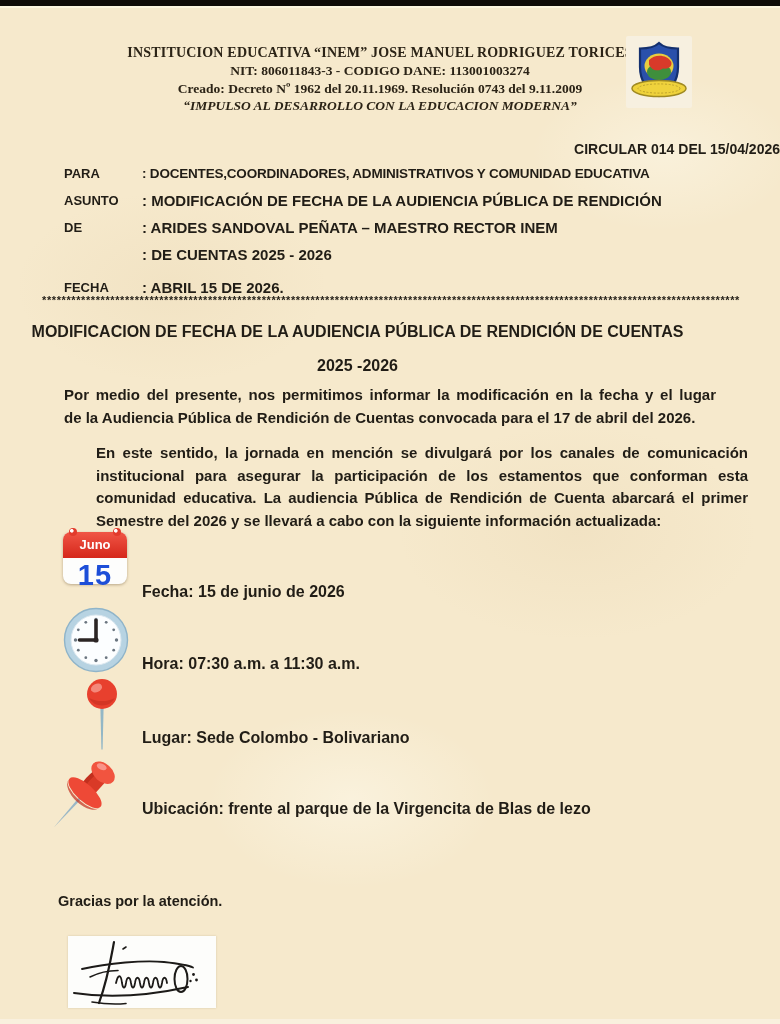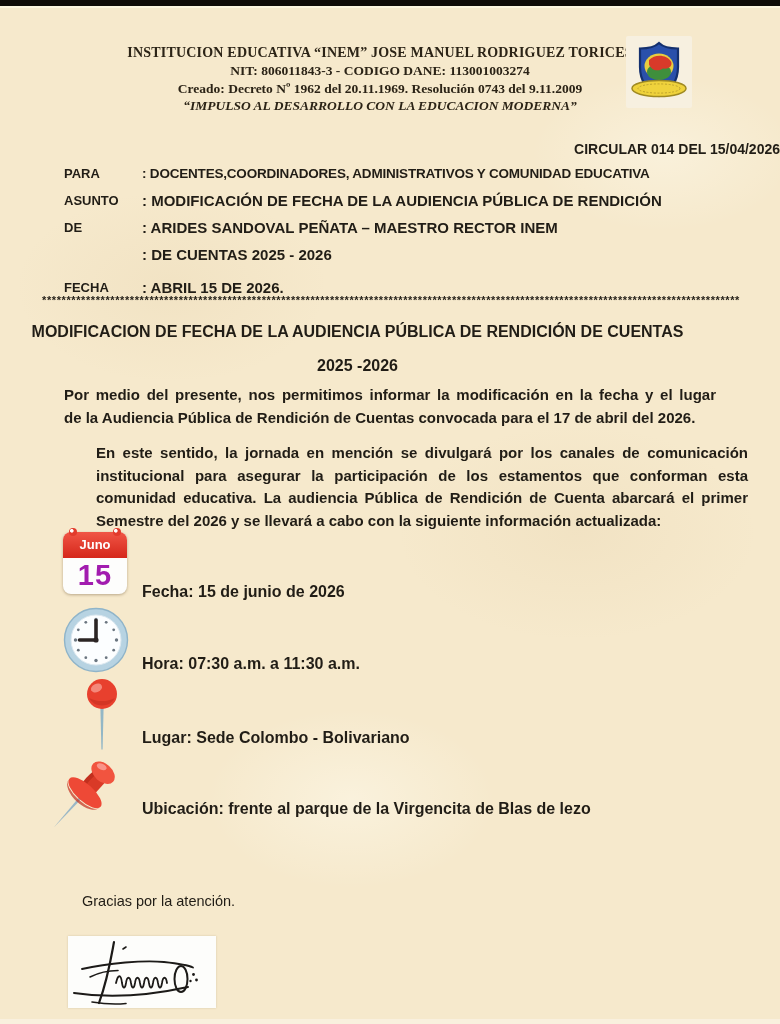--- a/index.html
+++ b/index.html
@@ -46,34 +46,34 @@
   .doc-title .t2 { margin-top:15px; }
   .para { position:absolute; left:64px; width:652px; font-size:15px; font-weight:bold; line-height:22.5px; }
   .p1 { top:384px; }
   .p2 { top:442px;margin-left:32px; }
   .jline { text-align:justify; text-align-last:justify; }
   .jline.last { text-align-last:left; }
 
   
   .detail-label { position:absolute; left:142px; font-size:16px; font-weight:bold; white-space:nowrap; }
 
-  .cal { position:absolute; left:63px; top:532px; width:64px; height:62px; background:#fdfdfc;
+  .cal { position:absolute; left:63px; top:532px; width:64px; height:52px; background:#fdfdfc;
     border-radius:8px; box-shadow:0 1px 3px rgba(95,70,35,0.4); }
   .cal-top { height:26px; border-radius:8px 8px 0 0; background:linear-gradient(#f05545,#d5271b);
     color:#fff; font-size:13px; font-weight:bold; text-align:center; line-height:26px; }
   .cal-pin { position:absolute; top:-4px; width:8px; height:8px; border-radius:50%;
     background:radial-gradient(circle at 35% 35%, #ffffff 0 1.4px, #e23b2c 2.2px); }
   .cal-pin.l { left:6px; } .cal-pin.r { right:6px; }
-  .cal-day { font-size:29px; font-weight:bold; color:#a21caf; text-align:center; line-height:34px; letter-spacing:1px; }
+  .cal-day { font-size:29px; font-weight:bold; color:#1d4ed8; text-align:center; line-height:34px; letter-spacing:1px; }
 
   .clock { position:absolute; left:62px; top:606px; width:68px; height:68px; }
   .round-pin { position:absolute; left:85px; top:678px; width:34px; height:74px; }
   .push-pin { position:absolute; left:52px; top:748px; width:62px; height:94px; transform:rotate(42deg); transform-origin:50% 50%; }
 
-  .thanks { position:absolute; left:82px; top:893px; font-size:14.5px; font-weight:normal; }
+  .thanks { position:absolute; left:58px; top:893px; font-size:14.5px; font-weight:bold; }
   .signature { position:absolute; left:68px; top:936px; width:148px; height:72px; background:#fdfdfb;
     box-shadow:0 0 2px rgba(120,100,60,0.25); }
 </style>
 </head>
 <body>
 
 <div class="page">
   <div class="top-bar"></div>
 
   <div class="letterhead">

